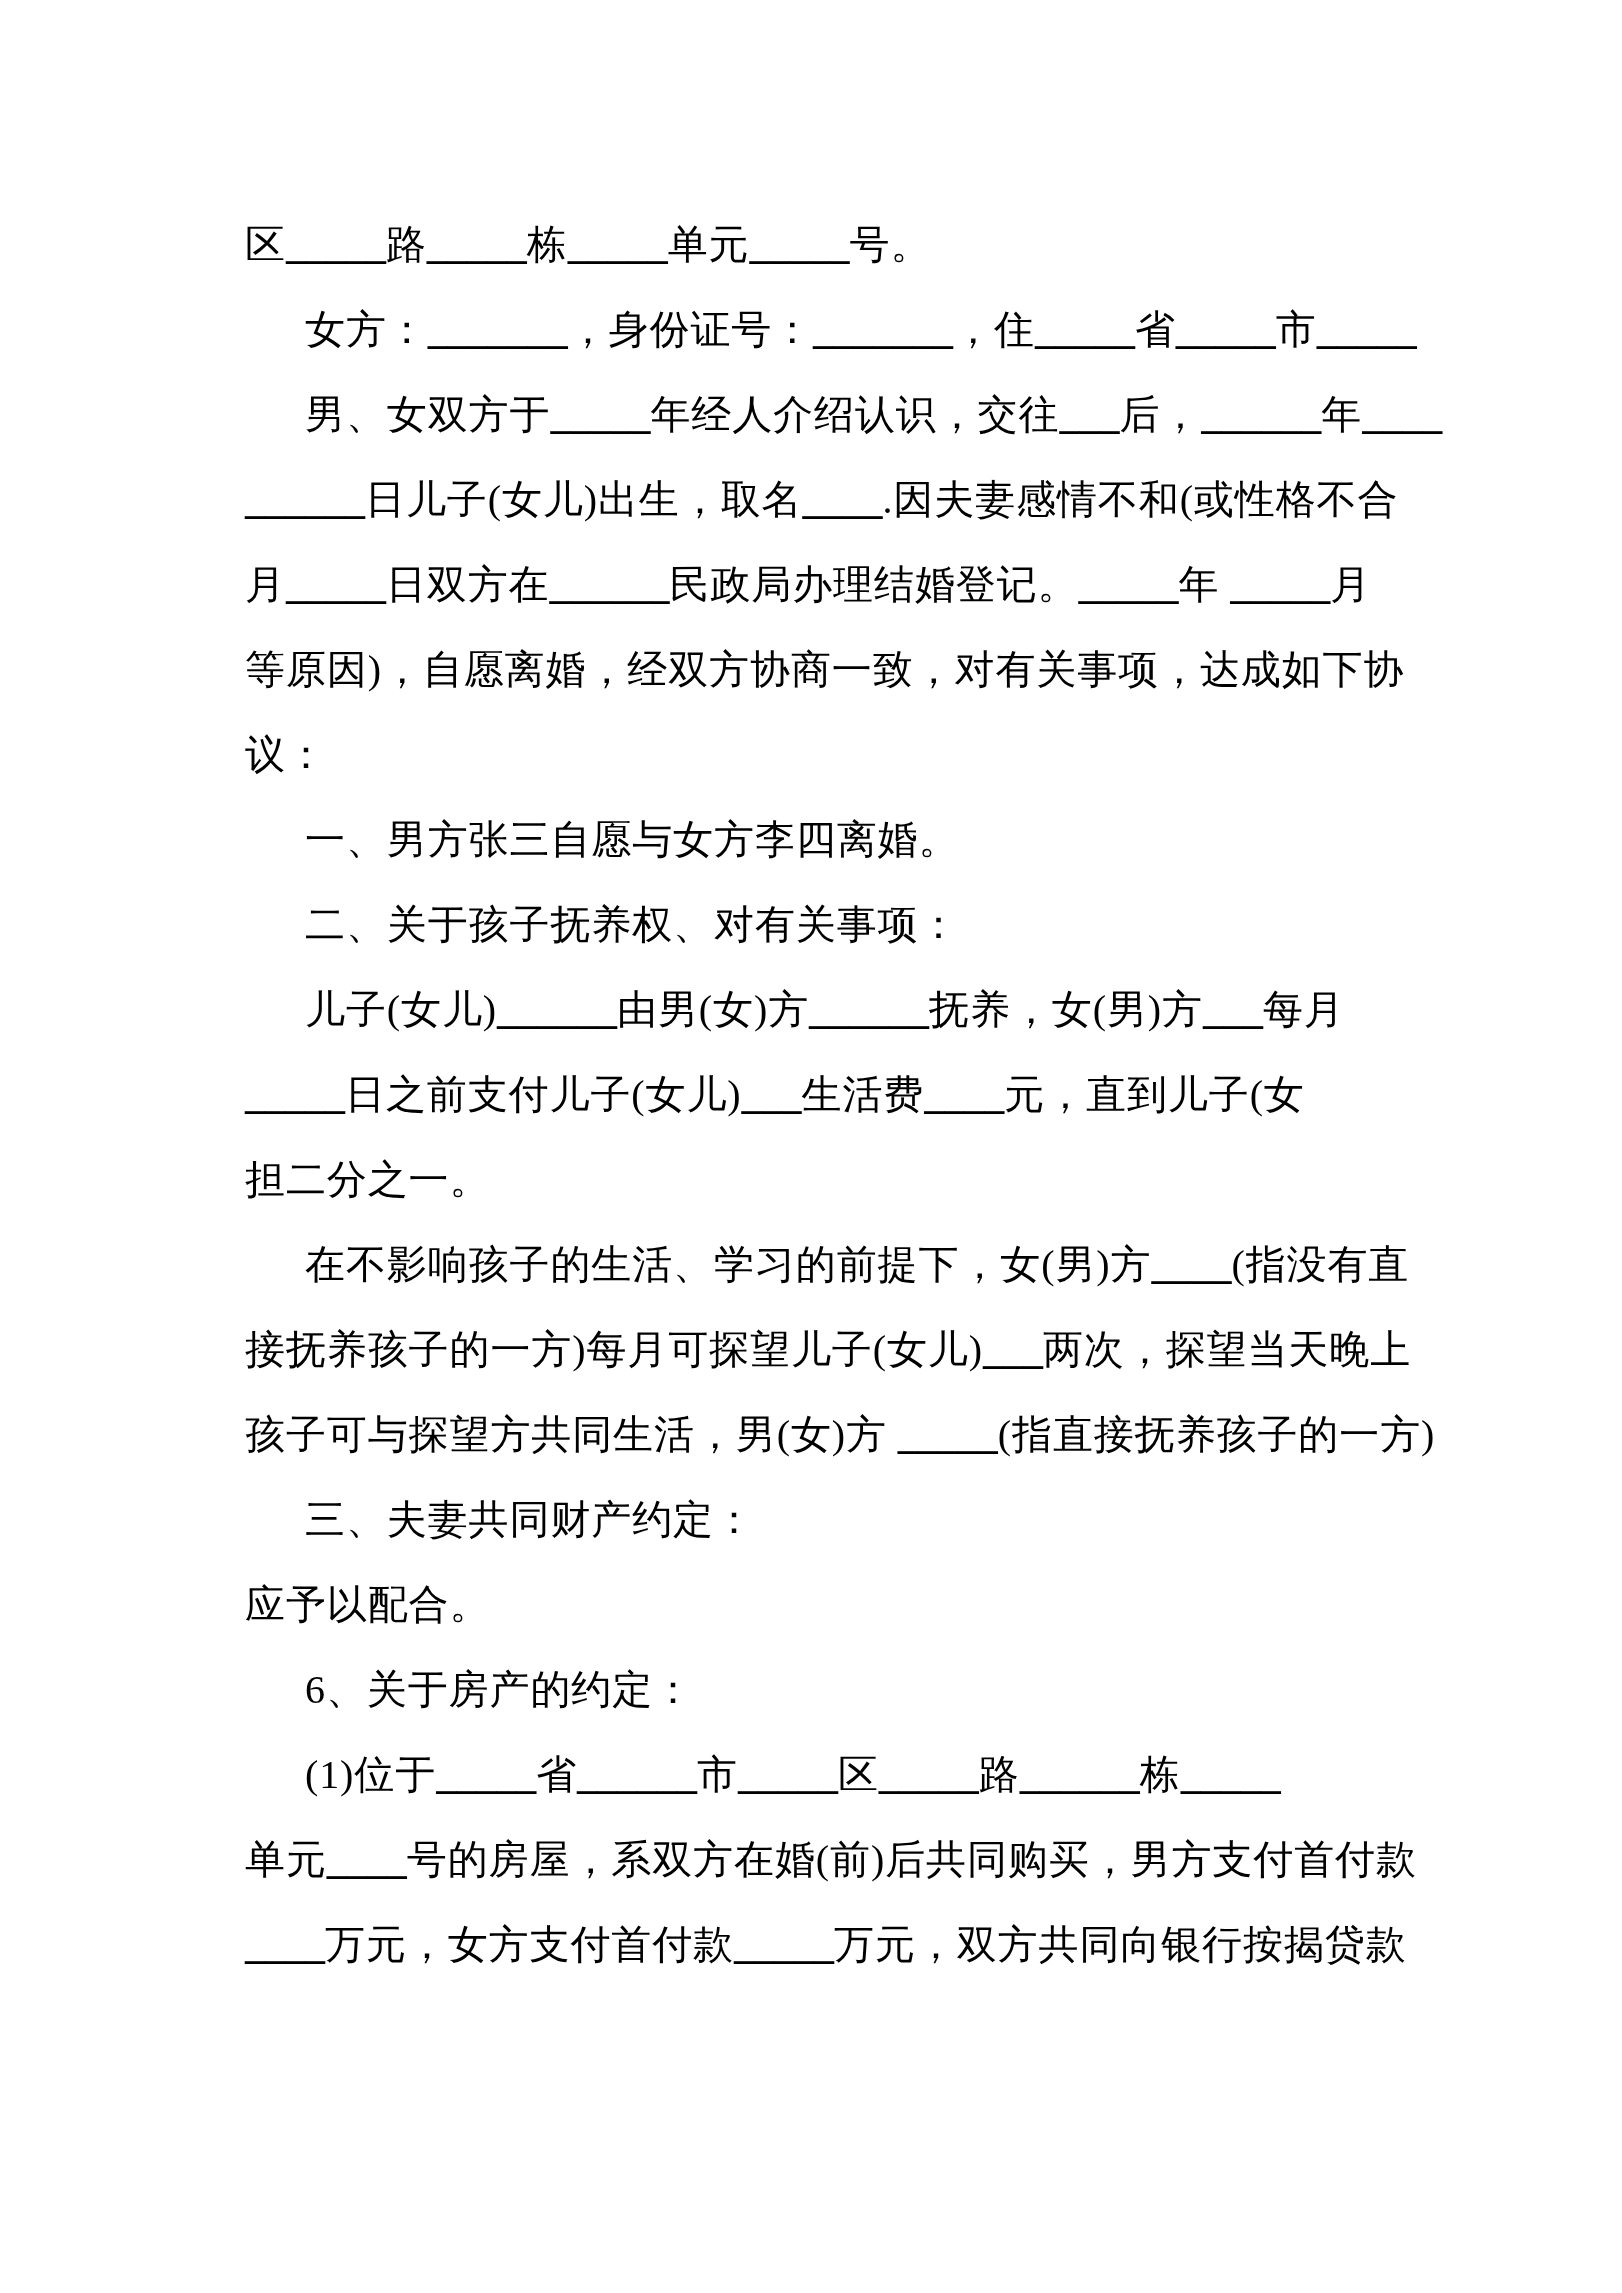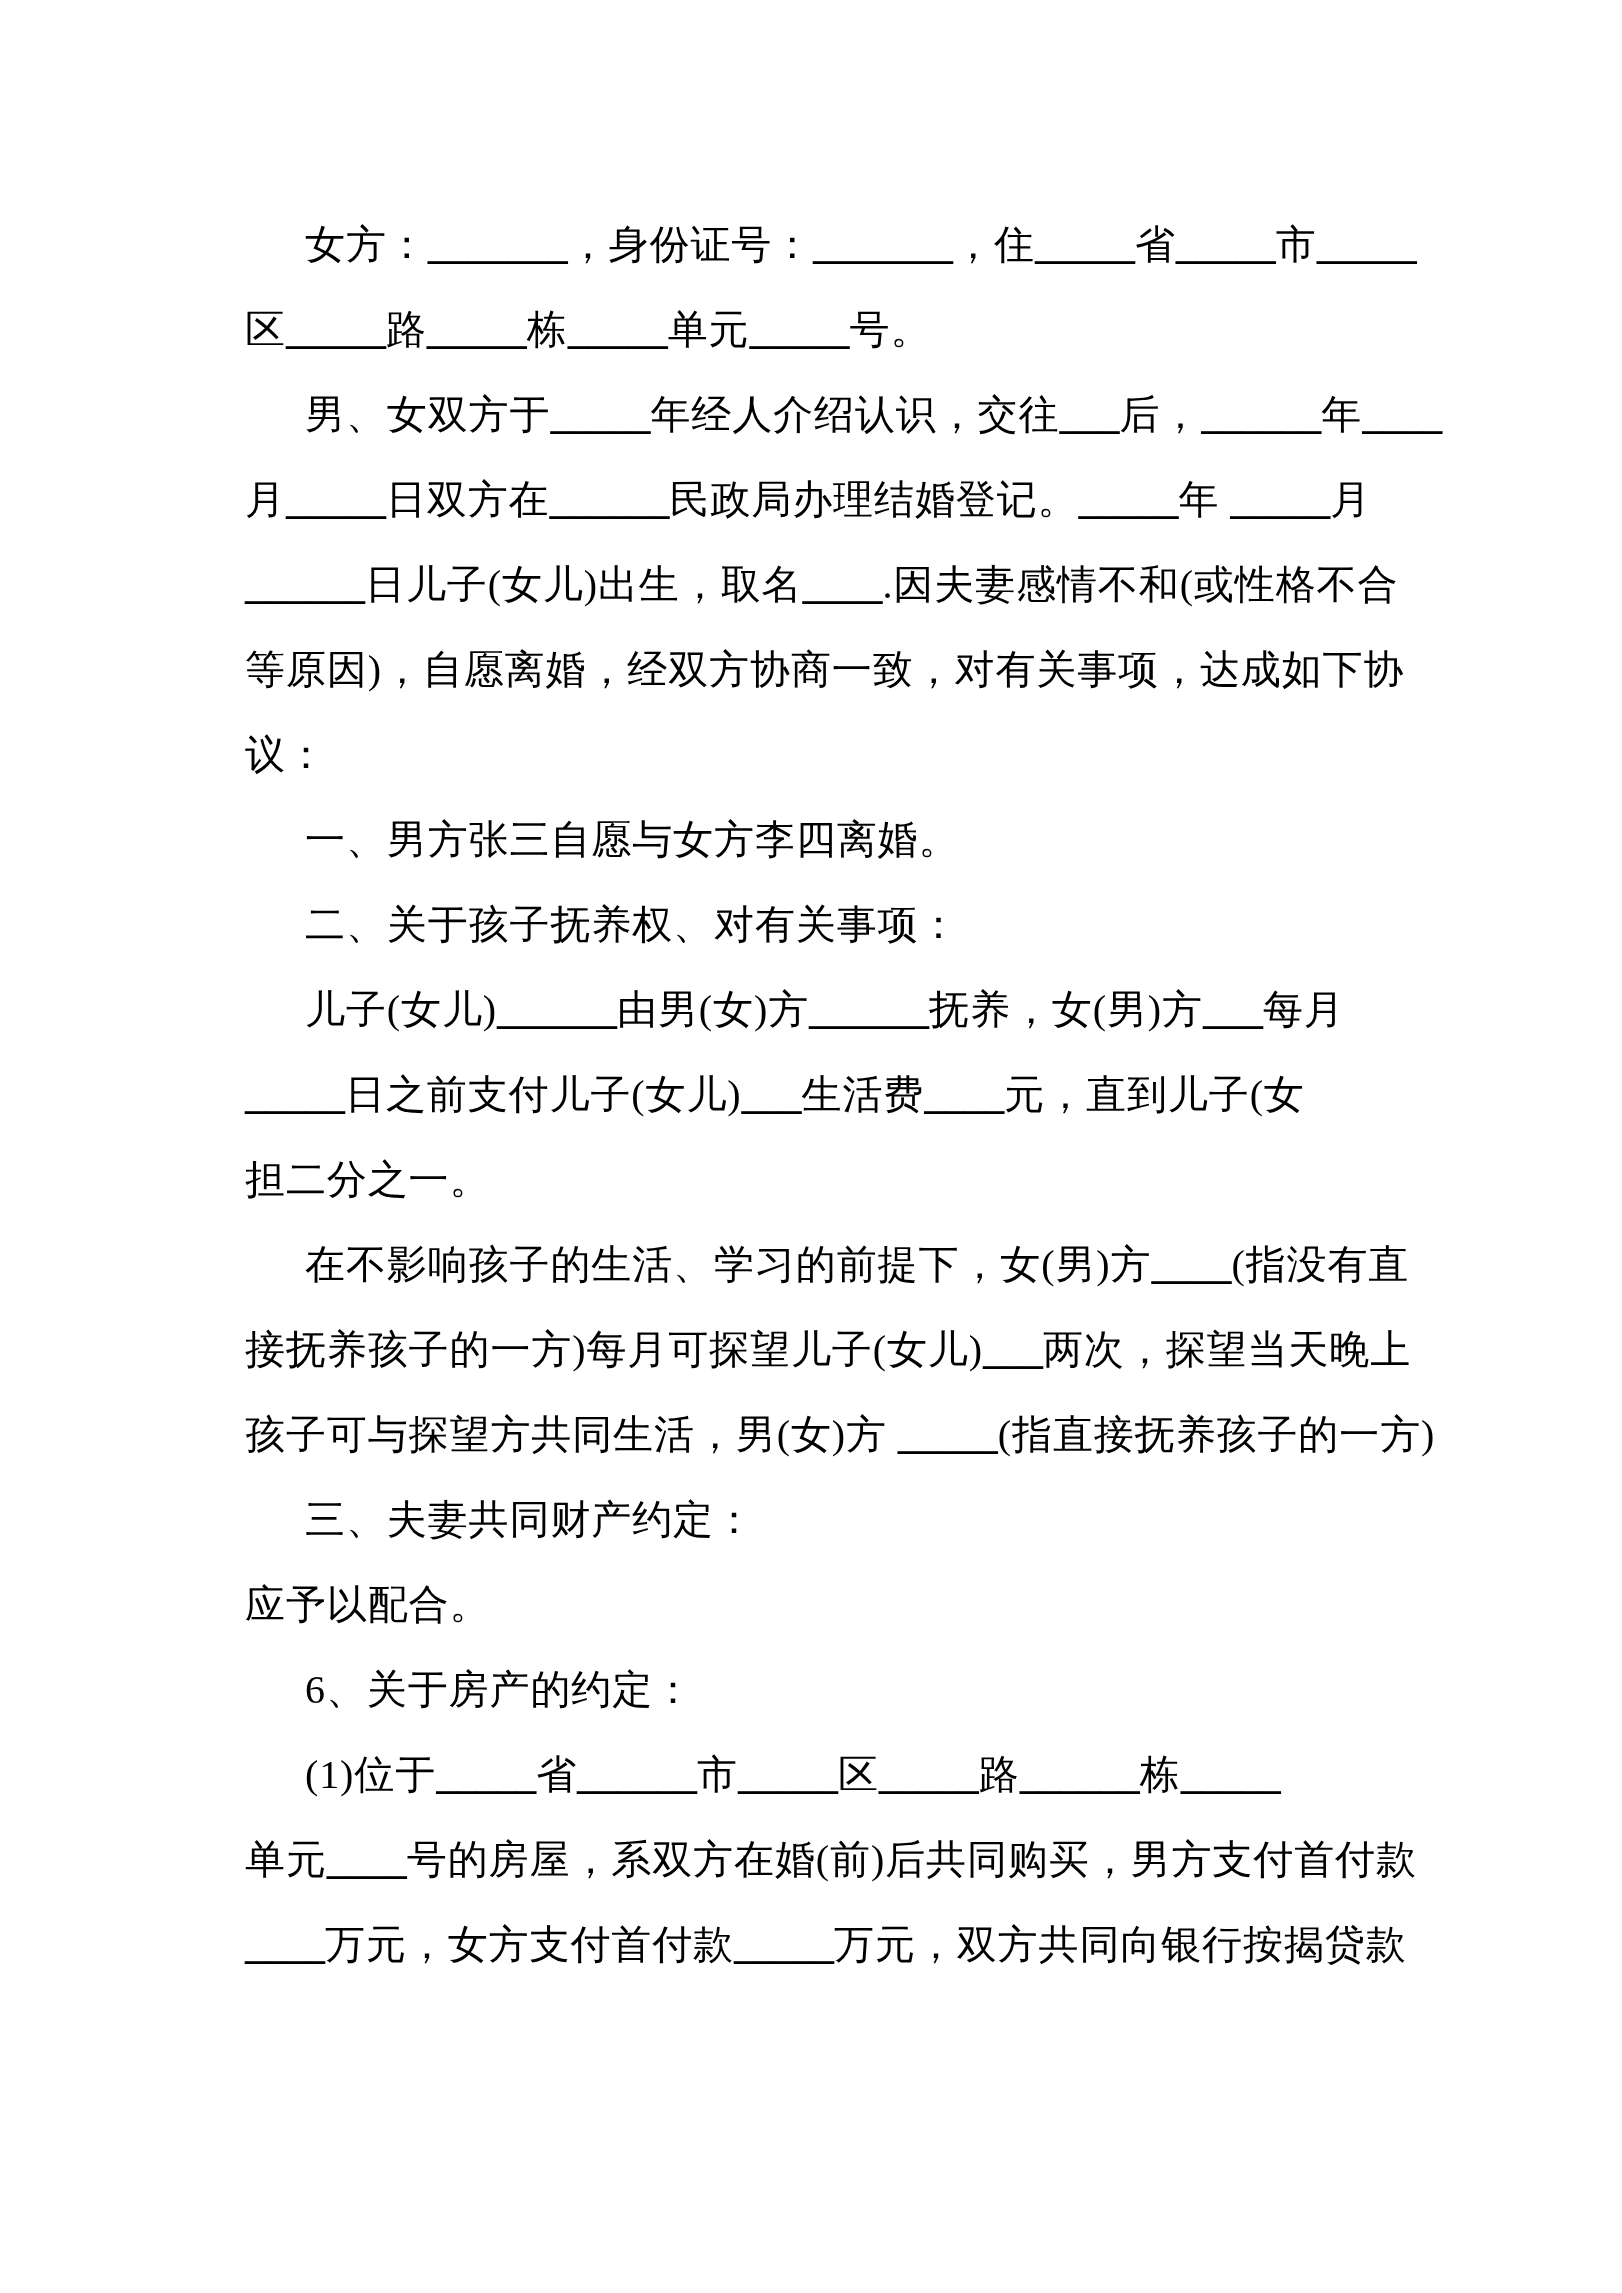--- a/index.html
+++ b/index.html
@@ -36,25 +36,25 @@
   .blank {
     font-weight: bold;
     letter-spacing: 0;
   }
 </style>
 </head>
 <body>
 
 <div class="page">
   <div class="content">
+    <div class="line">区<span class="blank">_____</span>路<span class="blank">_____</span>栋<span class="blank">_____</span>单元<span class="blank">_____</span>号。</div>
     <div class="line indent">女方：<span class="blank">_______</span>，身份证号：<span class="blank">_______</span>，住<span class="blank">_____</span>省<span class="blank">_____</span>市<span class="blank">_____</span></div>
-    <div class="line">区<span class="blank">_____</span>路<span class="blank">_____</span>栋<span class="blank">_____</span>单元<span class="blank">_____</span>号。</div>
     <div class="line indent">男、女双方于<span class="blank">_____</span>年经人介绍认识，交往<span class="blank">___</span>后，<span class="blank">______</span>年<span class="blank">____</span></div>
+    <div class="line"><span class="blank">______</span>日儿子(女儿)出生，取名<span class="blank">____</span>.因夫妻感情不和(或性格不合</div>
     <div class="line">月<span class="blank">_____</span>日双方在<span class="blank">______</span>民政局办理结婚登记。<span class="blank">_____</span>年 <span class="blank">_____</span>月</div>
-    <div class="line"><span class="blank">______</span>日儿子(女儿)出生，取名<span class="blank">____</span>.因夫妻感情不和(或性格不合</div>
     <div class="line">等原因)，自愿离婚，经双方协商一致，对有关事项，达成如下协</div>
     <div class="line">议：</div>
     <div class="line indent">一、男方张三自愿与女方李四离婚。</div>
     <div class="line indent">二、关于孩子抚养权、对有关事项：</div>
     <div class="line indent">儿子(女儿)<span class="blank">______</span>由男(女)方<span class="blank">______</span>抚养，女(男)方<span class="blank">___</span>每月</div>
     <div class="line"><span class="blank">_____</span>日之前支付儿子(女儿)<span class="blank">___</span>生活费<span class="blank">____</span>元，直到儿子(女</div>
     <div class="line">担二分之一。</div>
     <div class="line indent">在不影响孩子的生活、学习的前提下，女(男)方<span class="blank">____</span>(指没有直</div>
     <div class="line">接抚养孩子的一方)每月可探望儿子(女儿)<span class="blank">___</span>两次，探望当天晚上</div>
     <div class="line">孩子可与探望方共同生活，男(女)方 <span class="blank">_____</span>(指直接抚养孩子的一方)</div>

